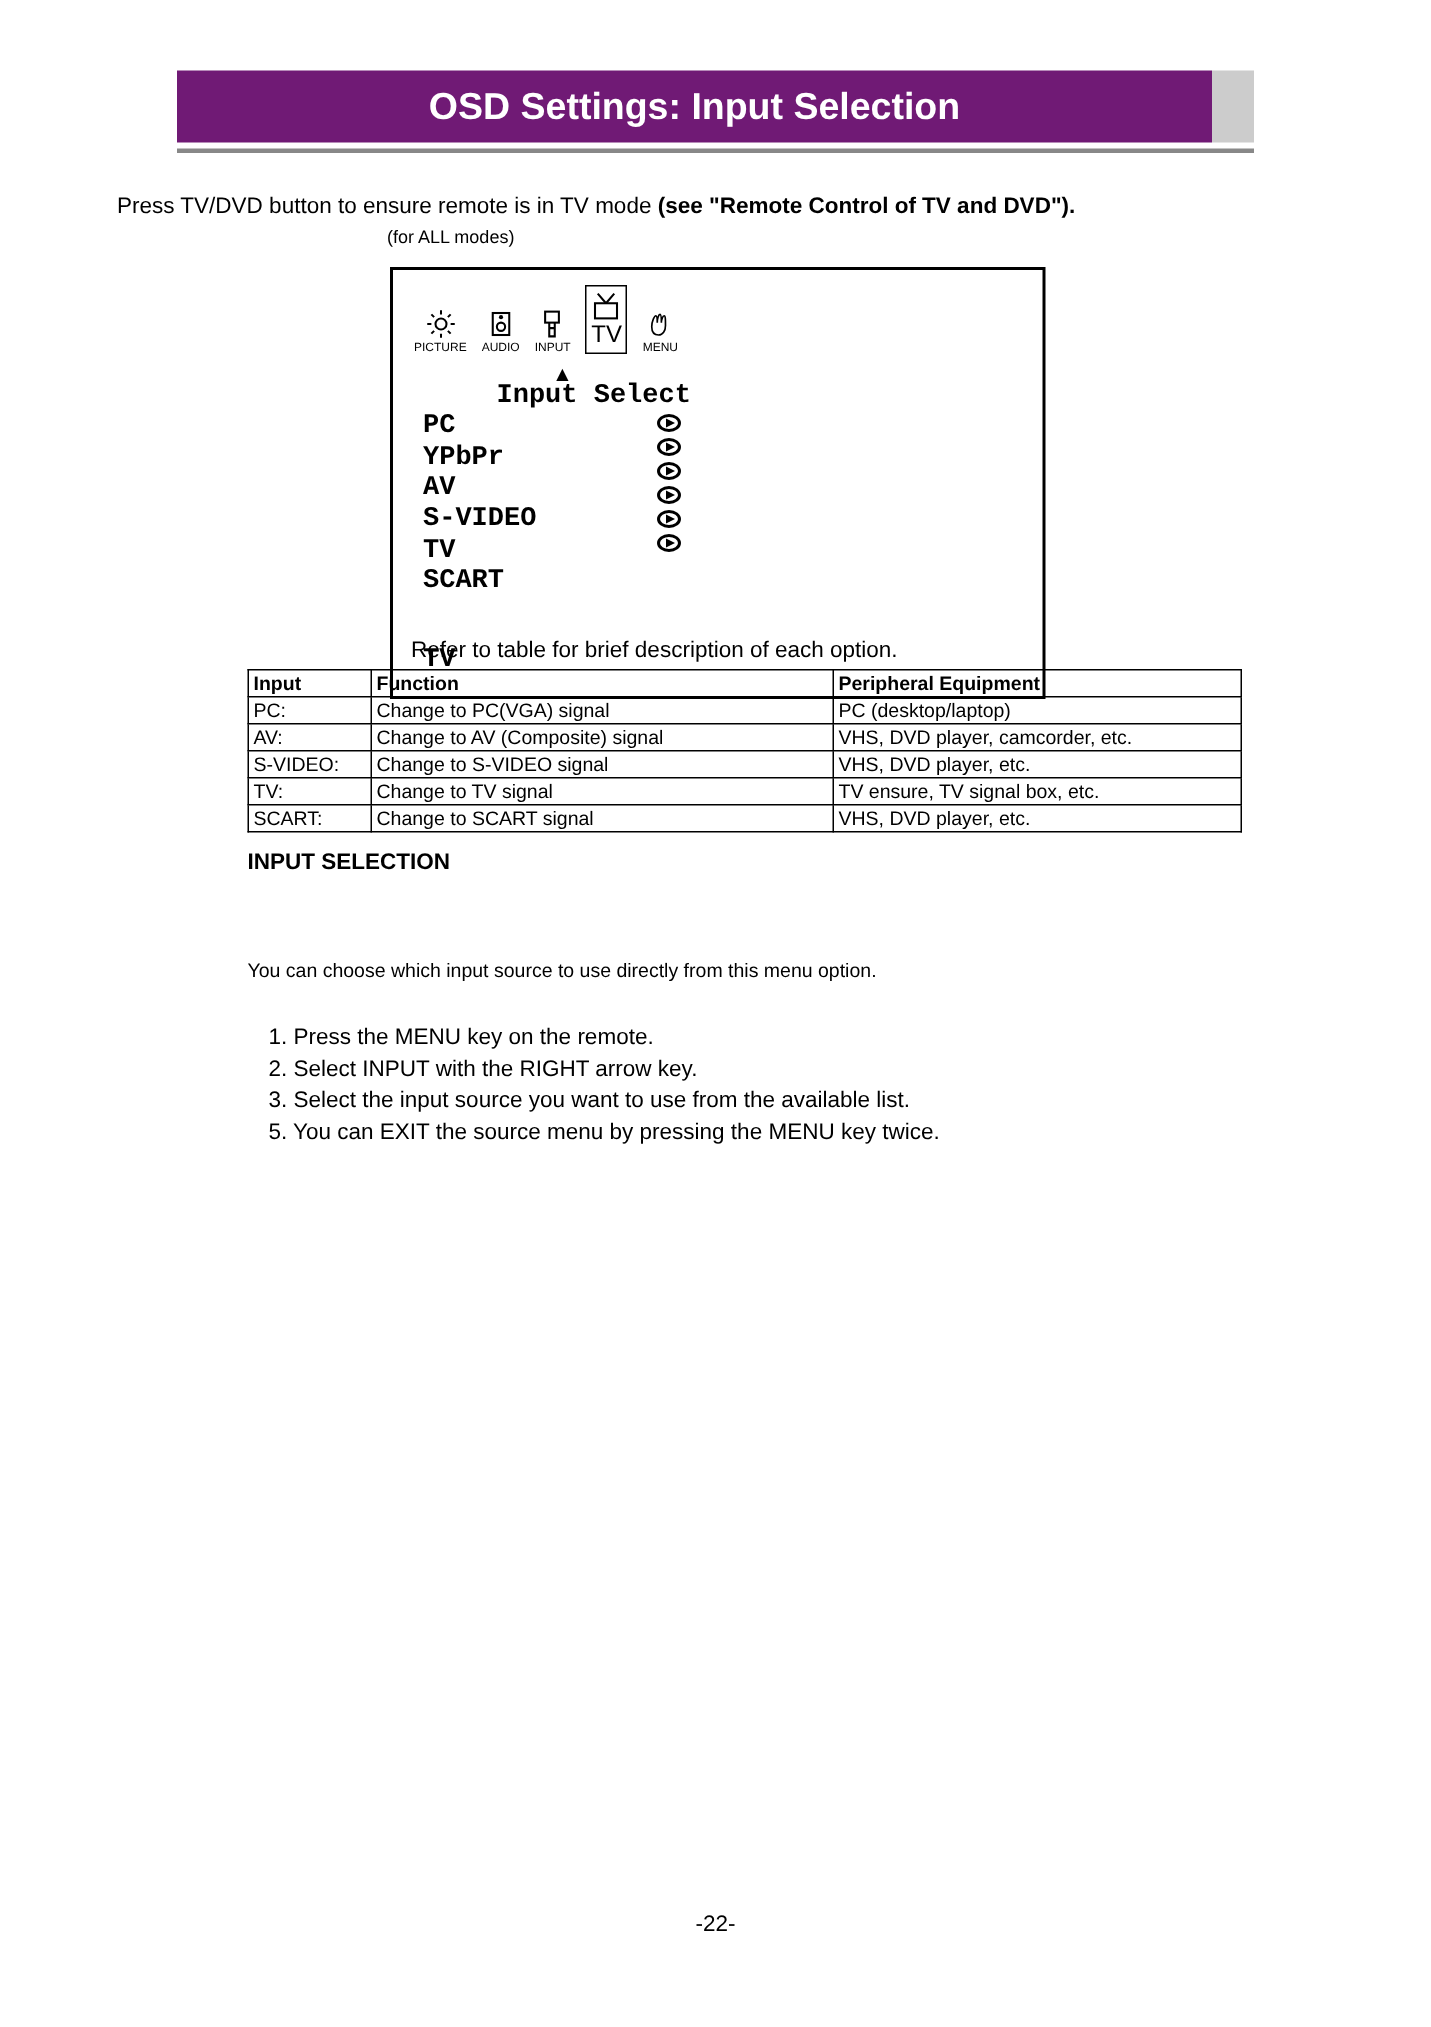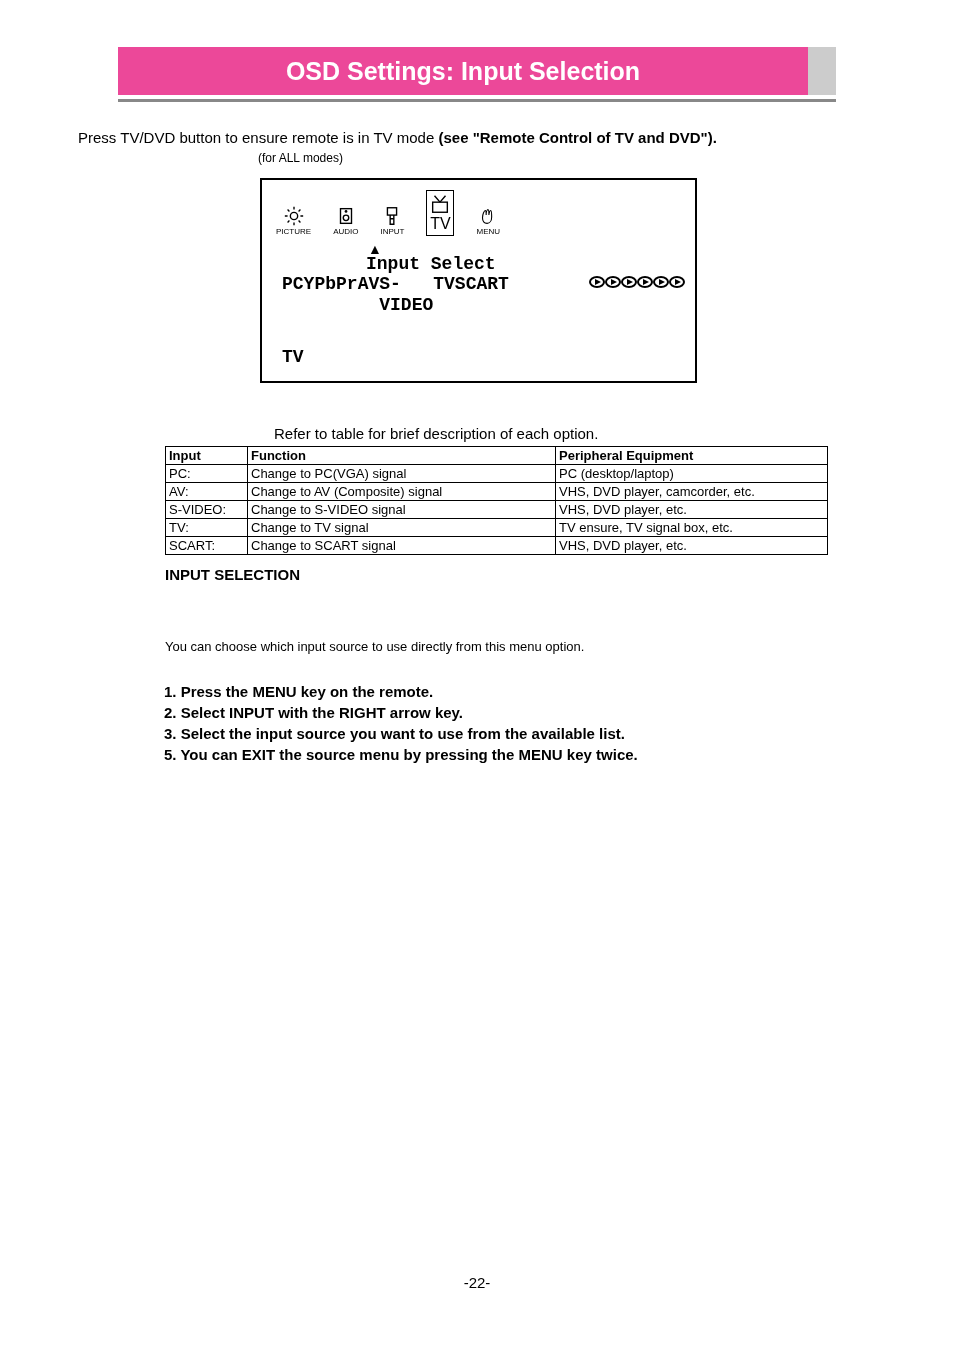--- a/index.html
+++ b/index.html
@@ -18,21 +18,21 @@
     .header-bar {
       position: absolute;
       top: 47px;
       left: 118px;
       width: 718px;
       height: 48px;
       display: flex;
     }
     .header-main {
       flex: 1;
-      background: #ec4899;
+      background: #701a75;
       display: flex;
       align-items: center;
       justify-content: center;
       color: #fff;
       font-size: 25px;
       font-weight: bold;
     }
     .header-tab {
       width: 28px;
       background: #ccc;
@@ -64,21 +64,21 @@
       position: absolute;
       top: 178px;
       left: 260px;
       width: 437px;
       border: 2px solid #000;
       padding: 10px 14px 14px 14px;
     }
     .osd-icons-row {
       display: flex;
       align-items: flex-end;
-      gap: 22px;
+      gap: 10px;
       margin-bottom: 6px;
     }
     .osd-icon-cell {
       display: flex;
       flex-direction: column;
       align-items: center;
       font-size: 8px;
     }
     .osd-icon-box {
       border: 1px solid #000;
@@ -93,35 +93,35 @@
     }
     .osd-triangle {
       margin-left: 92px;
       font-size: 14px;
       line-height: 1;
     }
     .osd-heading {
       font-family: "Courier New", monospace;
       font-size: 18px;
       font-weight: bold;
-      margin-left: 90px;
+      margin-left: 55px;
       margin-top: -2px;
     }
     .osd-list {
       font-family: "Courier New", monospace;
       font-size: 18px;
       font-weight: bold;
       line-height: 1.15;
       display: flex;
       gap: 80px;
       margin-left: 6px;
     }
     .osd-list-col {
       display: flex;
-      flex-direction: row;
+      flex-direction: column;
     }
     .osd-arrow {
       display: inline-block;
       width: 16px;
       height: 12px;
       border: 2px solid #000;
       border-radius: 50%;
       position: relative;
       margin: 2px 0;
     }
@@ -179,24 +179,23 @@
     }
     .section-desc {
       position: absolute;
       top: 639px;
       left: 165px;
       font-size: 13px;
     }
     .steps {
       position: absolute;
       top: 681px;
-      left: 164px;
+      left: 179px;
       font-size: 15px;
       line-height: 1.4;
-      font-weight: bold;
     }
     .page-num {
       position: absolute;
       bottom: 60px;
       left: 0;
       width: 100%;
       text-align: center;
       font-size: 15px;
     }
   </style>

